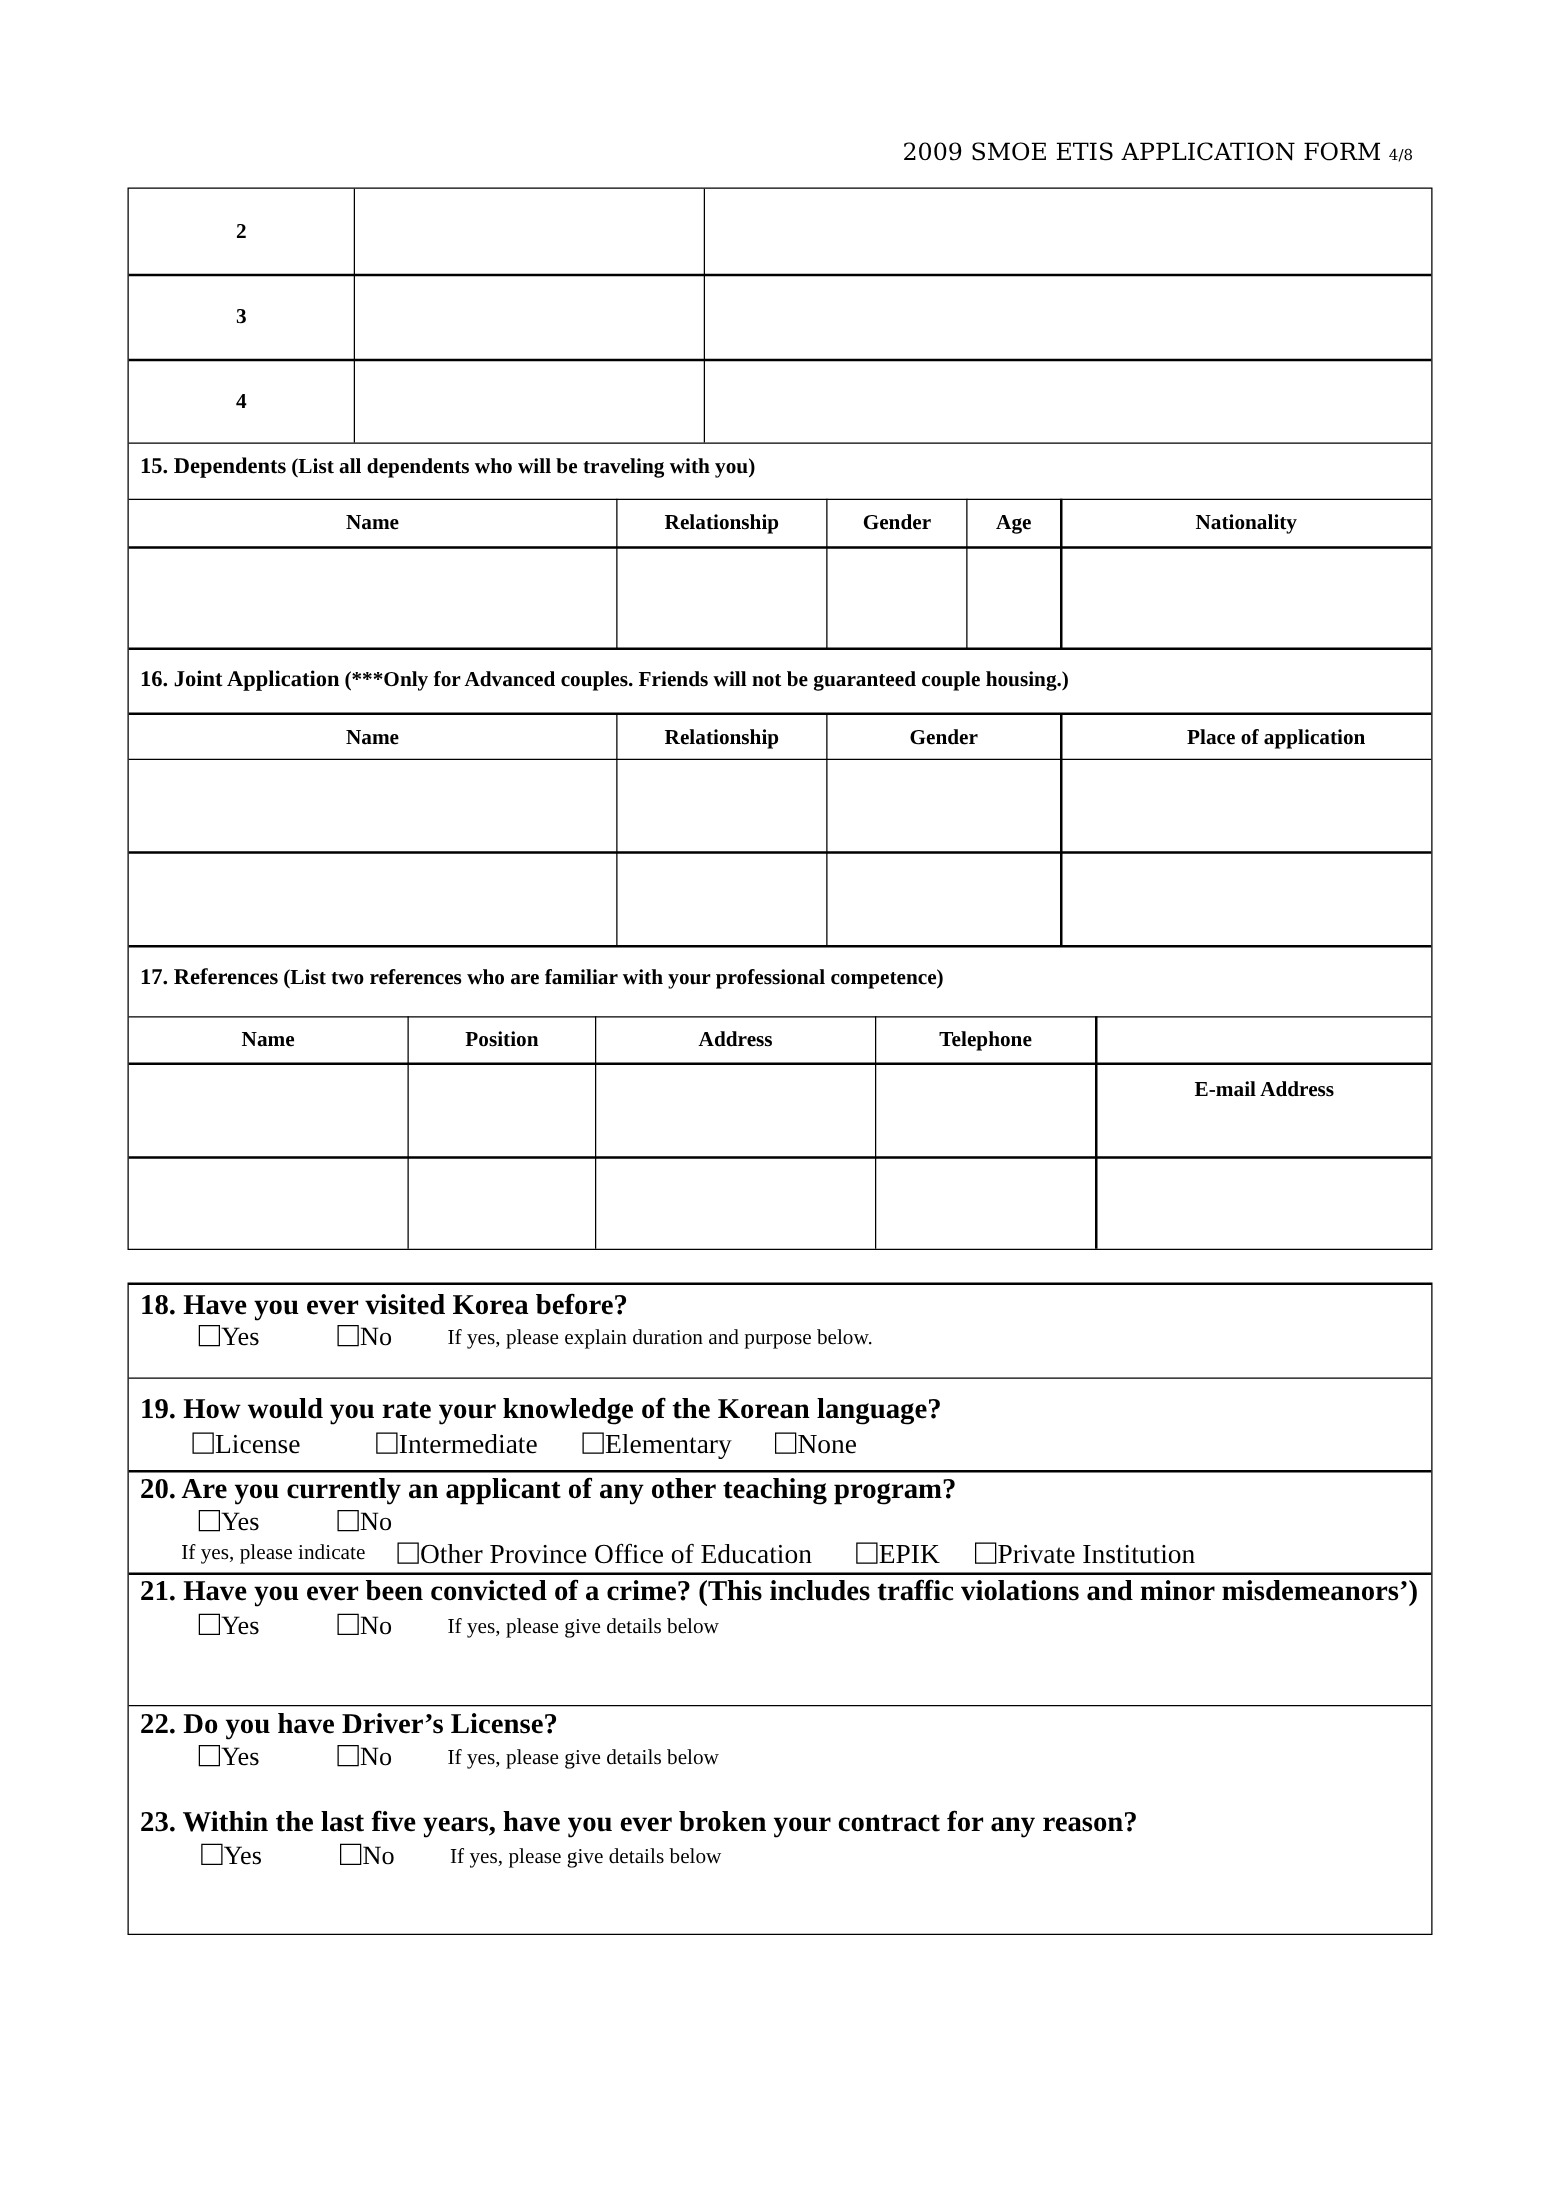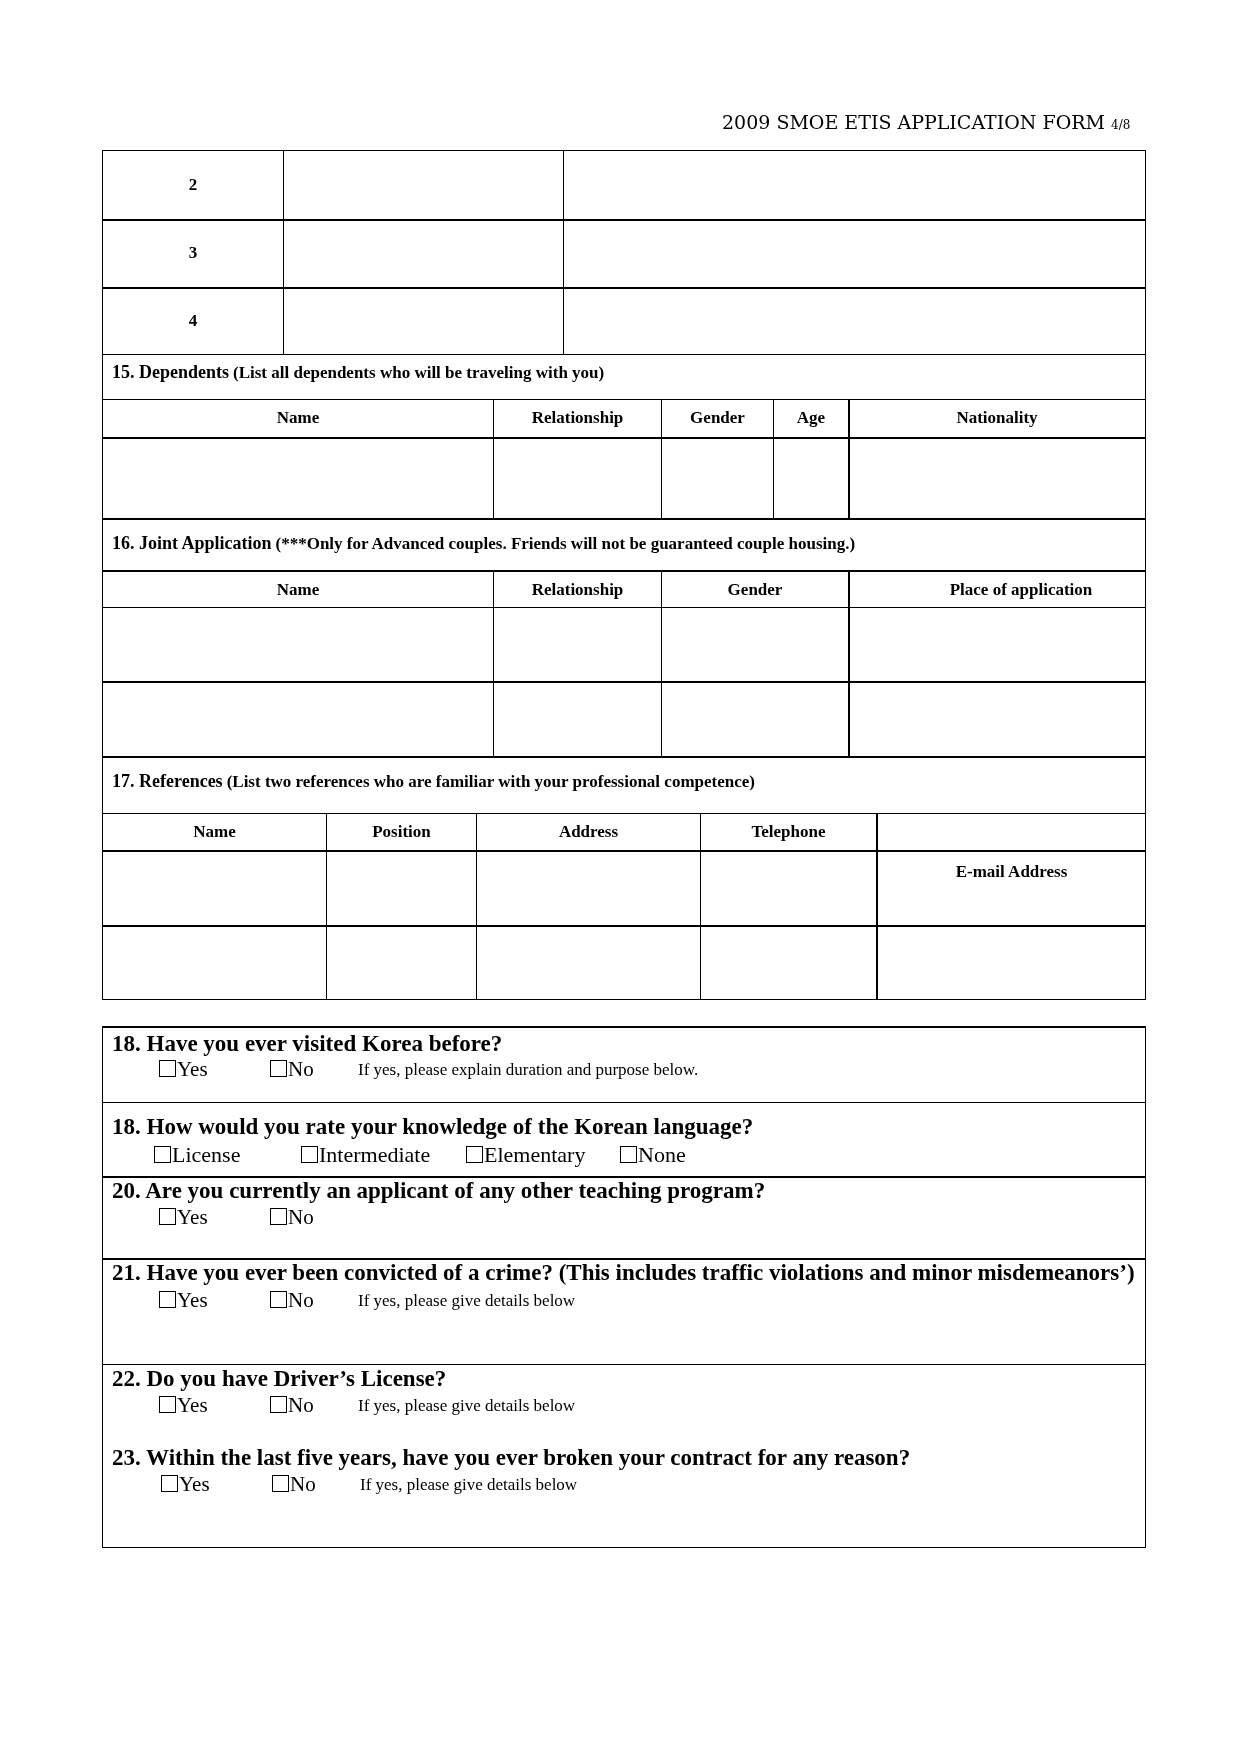--- a/index.html
+++ b/index.html
@@ -119,33 +119,39 @@
 <div class="box" style="top:1026px;height:522px;border-top:2px solid #000;">
 
   <div class="q" style="top:3px;">18. Have you ever visited Korea before?</div>
   <div class="opts" style="top:29px;left:0;right:0;height:28px;">
     <span class="opt" style="left:56px;"><span class="cb"></span><span>Yes</span></span>
     <span class="opt" style="left:167px;"><span class="cb"></span><span>No</span></span>
     <span class="opt small" style="left:255px;top:3px;">If yes, please explain duration and purpose below.</span>
   </div>
   <div class="hline" style="top:74px;"></div>
 
-  <div class="q" style="top:86px;">18. How would you rate your knowledge of the Korean language?</div>
+  <div class="q" style="top:86px;">19. How would you rate your knowledge of the Korean language?</div>
   <div class="opts" style="top:114px;left:0;right:0;height:28px;font-size:22px;">
     <span class="opt" style="left:51px;"><span class="cb"></span><span>License</span></span>
     <span class="opt" style="left:198px;"><span class="cb"></span><span>Intermediate</span></span>
     <span class="opt" style="left:363px;"><span class="cb"></span><span>Elementary</span></span>
     <span class="opt" style="left:517px;"><span class="cb"></span><span>None</span></span>
   </div>
   <div class="hline thick" style="top:148px;"></div>
 
   <div class="q" style="top:150px;">20. Are you currently an applicant of any other teaching program?</div>
   <div class="opts" style="top:177px;left:0;right:0;height:28px;">
     <span class="opt" style="left:56px;"><span class="cb"></span><span>Yes</span></span>
     <span class="opt" style="left:167px;"><span class="cb"></span><span>No</span></span>
+  </div>
+  <div class="opts" style="top:202px;left:0;right:0;height:28px;font-size:22px;">
+    <span class="opt small" style="left:42px;top:2px;">If yes, please indicate</span>
+    <span class="opt" style="left:215px;"><span class="cb"></span><span>Other Province Office of Education</span></span>
+    <span class="opt" style="left:582px;"><span class="cb"></span><span>EPIK</span></span>
+    <span class="opt" style="left:677px;"><span class="cb"></span><span>Private Institution</span></span>
   </div>
   <div class="hline thick" style="top:230px;"></div>
 
   <div class="q" style="top:232px;">21. Have you ever been convicted of a crime? (This includes traffic violations and minor misdemeanors’)</div>
   <div class="opts" style="top:260px;left:0;right:0;height:28px;">
     <span class="opt" style="left:56px;"><span class="cb"></span><span>Yes</span></span>
     <span class="opt" style="left:167px;"><span class="cb"></span><span>No</span></span>
     <span class="opt small" style="left:255px;top:3px;">If yes, please give details below</span>
   </div>
   <div class="hline" style="top:336px;"></div>

